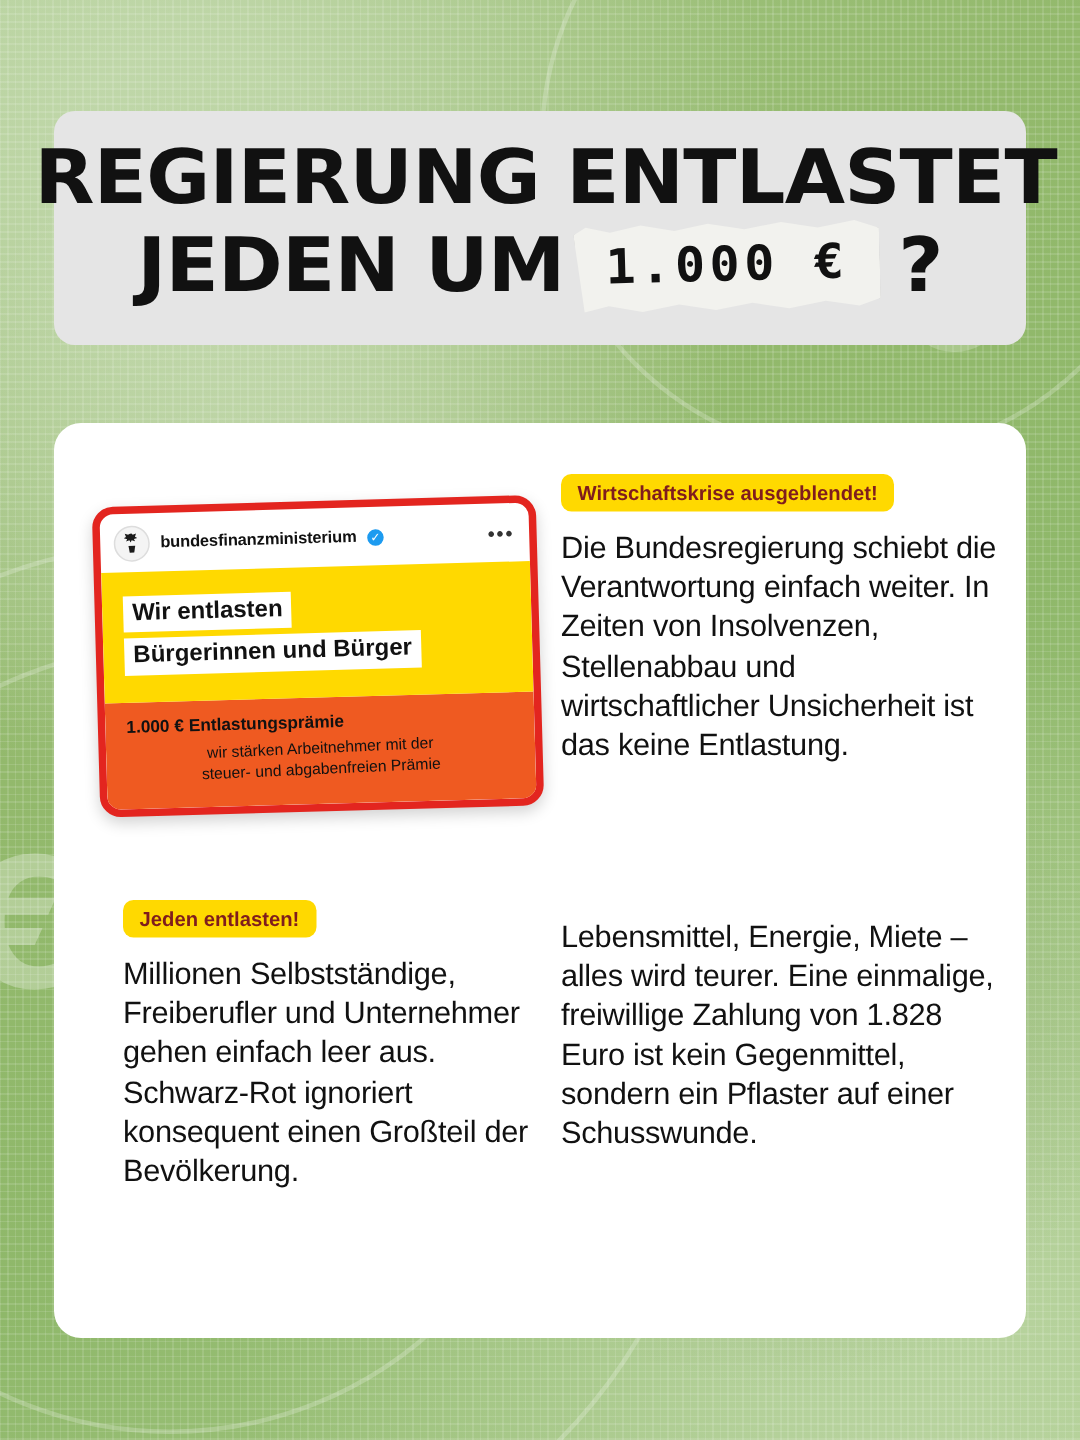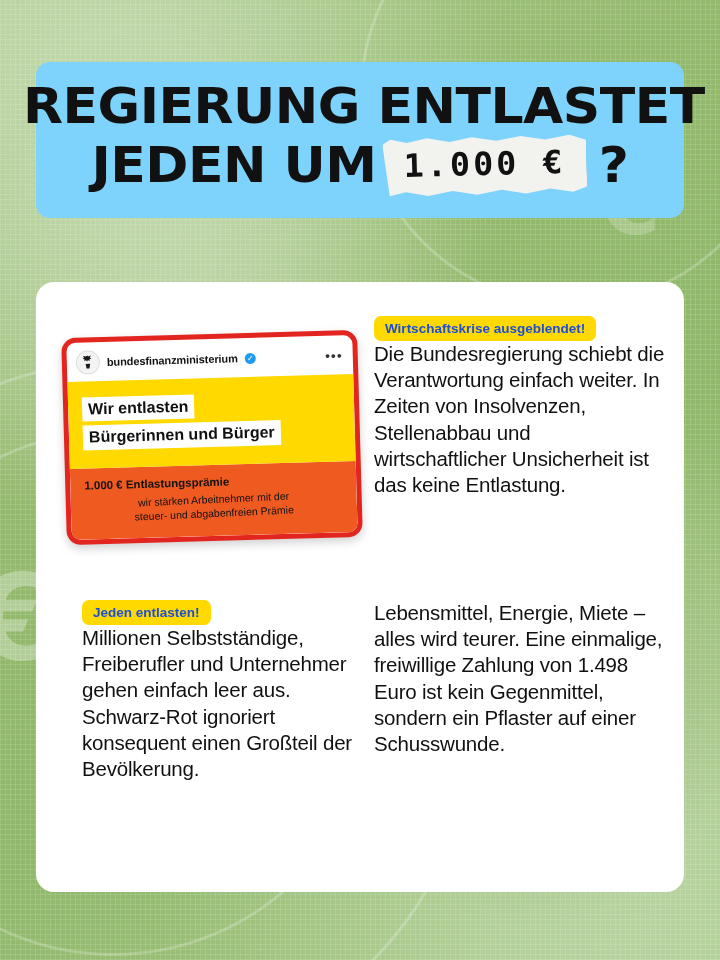--- a/index.html
+++ b/index.html
@@ -51,23 +51,23 @@
     font-family: "DejaVu Sans", sans-serif;
     font-weight: bold;
     letter-spacing: 4px;
   }
   .bg-euro.two { left: 598px; top: 150px; font-size: 90px; color: rgba(255,255,255,0.22); }
 
   
   .headline {
     position: absolute;
     left: 36px;
-    top: 62px;
+    top: 74px;
     width: 648px;
-    background: #7dd3fc;
+    background: #e5e5e5;
     border-radius: 14px;
     padding: 20px 0 22px 0;
     box-sizing: border-box;
     text-align: center;
   }
   .headline .line {
     font-family: "DejaVu Sans", sans-serif;
     font-weight: bold;
     color: #111;
     font-size: 49px;
@@ -203,31 +203,32 @@
     line-height: 1.35;
     text-align: center;
     transform: rotate(-1deg);
     margin: 2px 8px 0 8px;
   }
 
   
   .badge {
     display: inline-block;
     background: #ffd900;
-    color: #1d4ed8;
+    color: #7f1d1d;
     font-weight: bold;
     font-size: 13.5px;
     padding: 5px 11px;
     border-radius: 7px;
     white-space: nowrap;
   }
   .para {
     font-size: 20.5px;
     line-height: 1.28;
     color: #111;
+    margin-top: 12px;
     letter-spacing: -0.2px;
   }
   .block-tr { position: absolute; left: 338px; top: 34px; width: 292px; }
   .block-bl { position: absolute; left: 46px; top: 318px; width: 280px; }
   .block-br { position: absolute; left: 338px; top: 318px; width: 300px; }
 </style>
 </head>
 <body>
 
 <div class="bg">
@@ -278,16 +279,16 @@
     <span class="badge">Wirtschaftskrise ausgeblendet!</span>
     <div class="para">Die Bundesregierung schiebt die Verantwortung einfach weiter. In Zeiten von Insolvenzen, Stellenabbau und wirtschaftlicher Unsicherheit ist das keine Entlastung.</div>
   </div>
 
   <div class="block-bl">
     <span class="badge">Jeden entlasten!</span>
     <div class="para">Millionen Selbstständige, Freiberufler und Unternehmer gehen einfach leer aus. Schwarz-Rot ignoriert konsequent einen Großteil der Bevölkerung.</div>
   </div>
 
   <div class="block-br">
-    <div class="para">Lebensmittel, Energie, Miete – alles wird teurer. Eine einmalige, freiwillige Zahlung von 1.498 Euro ist kein Gegenmittel, sondern ein Pflaster auf einer Schusswunde.</div>
+    <div class="para">Lebensmittel, Energie, Miete – alles wird teurer. Eine einmalige, freiwillige Zahlung von 1.828 Euro ist kein Gegenmittel, sondern ein Pflaster auf einer Schusswunde.</div>
   </div>
 
 </div>
 
 </body></html>

